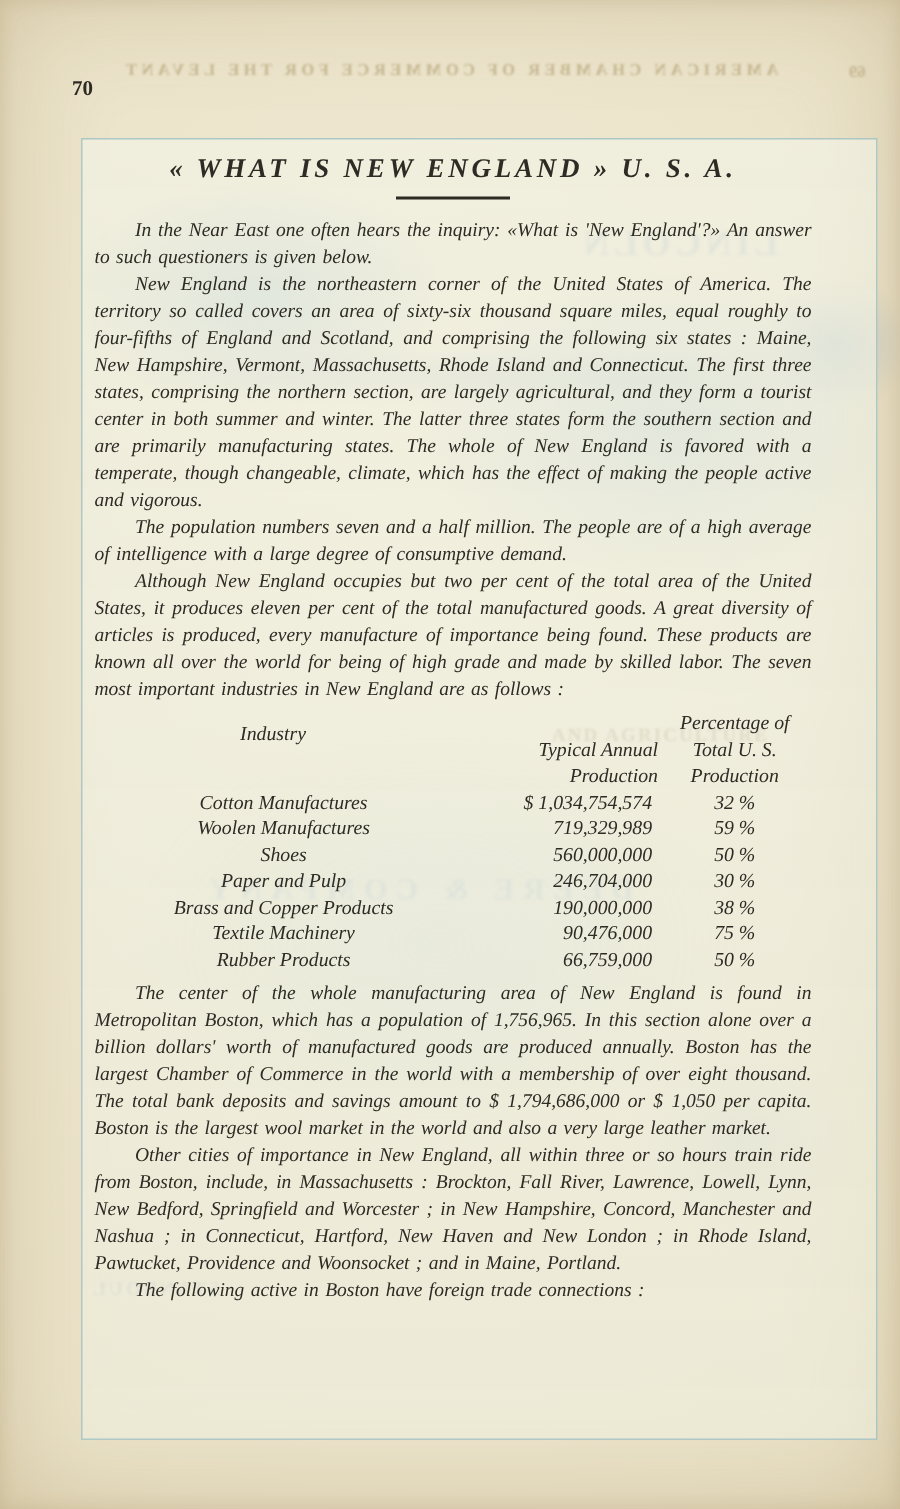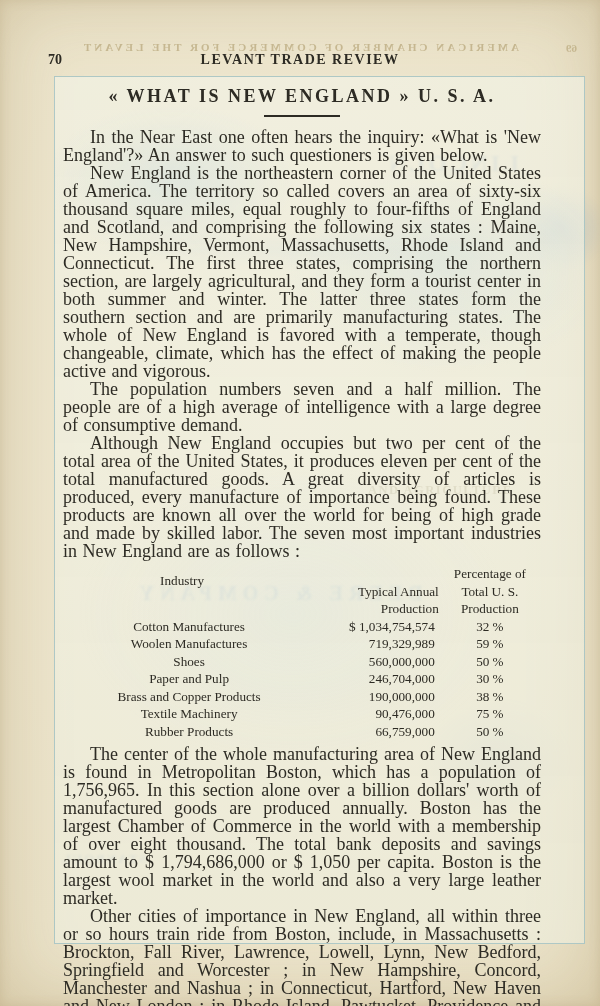--- a/index.html
+++ b/index.html
@@ -55,38 +55,39 @@
     background:radial-gradient(closest-side, rgba(118,155,195,0.14), rgba(118,155,195,0));
     filter:blur(4px);}
   
   .running-header{position:absolute;top:52px;left:0;right:0;height:20px;}
   .page-num{position:absolute;left:48px;top:0;font-size:14px;font-weight:bold;}
   .journal{
     display:block;text-align:center;font-size:14px;font-weight:bold;letter-spacing:1.5px;
   }
   
   .panel{
-    position:absolute;left:54px;top:76px;width:529px;height:866px;
+    position:absolute;left:54px;top:92px;width:529px;height:866px;
     border:1px solid rgba(122,172,182,0.55);
     background:
       radial-gradient(ellipse 180px 110px at 22% 12%, rgba(185,212,222,0.28), rgba(185,212,222,0) 70%),
       radial-gradient(ellipse 240px 150px at 74% 22%, rgba(185,212,222,0.24), rgba(185,212,222,0) 70%),
       radial-gradient(ellipse 300px 210px at 45% 62%, rgba(198,220,226,0.16), rgba(198,220,226,0) 72%),
       linear-gradient(rgba(242,243,230,0.65), rgba(238,239,223,0.6));
+    font-style: italic;
   }
   .content{position:absolute;left:8px;top:8px;width:478px;}
   .article-title{
     margin:0;text-align:center;font-size:18px;font-weight:bold;letter-spacing:2.5px;
     line-height:22px;white-space:nowrap;
   }
   .title-rule{
     width:76px;height:0;border:0;border-top:2px solid #2d2b24;margin:8px auto 11px auto;
   }
   .content p{
-    margin:0;font-size:18px;line-height:18px;text-align:justify;text-indent:27px;
+    margin:0;font-size:13px;line-height:18px;text-align:justify;text-indent:27px;
     word-spacing:1px;
   }
   
   .tbl{display:table;margin:5px 0 5px 2px;font-size:13.2px;line-height:17.5px;}
   .tr{display:table-row;}
   .td{display:table-cell;}
   .c1{width:226px;padding-left:14px;text-align:center;}
   .c2{width:138px;text-align:right;padding-right:4px;}
   .c3{width:104px;text-align:center;}
   .thead .td{vertical-align:bottom;padding:0;}
@@ -106,21 +107,20 @@
   <div class="ghost mirror ghost-lincoln">LINCOLN</div>
   <div class="ghost mirror ghost-deere">DEERE &amp; COMPANY</div>
   <div class="ghost ghost-agr">AND AGRICULTURE</div>
   <div class="ghost mirror ghost-stanboul">STANBOUL</div>
   <div class="blob blob1"></div>
   <div class="blob blob2"></div>
   <div class="blob blob3"></div>
 
   <div class="running-header">
     <span class="page-num">70</span>
-    <span class="journal">LEVANT TRADE REVIEW</span>
   </div>
 
   <div class="panel">
     <div class="content">
 
       <h1 class="article-title">« WHAT IS NEW ENGLAND » U. S. A.</h1>
       <hr class="title-rule">
 
       <p>In the Near East one often hears the inquiry: «What is 'New England'?» An answer to such questioners is given below.</p>
       <p>New England is the northeastern corner of the United States of America. The territory so called covers an area of sixty-six thousand square miles, equal roughly to four-fifths of England and Scotland, and comprising the following six states : Maine, New Hampshire, Vermont, Massachusetts, Rhode Island and Connecticut. The first three states, comprising the northern section, are largely agricultural, and they form a tourist center in both summer and winter. The latter three states form the southern section and are primarily manufacturing states. The whole of New England is favored with a temperate, though changeable, climate, which has the effect of making the people active and vigorous.</p>

